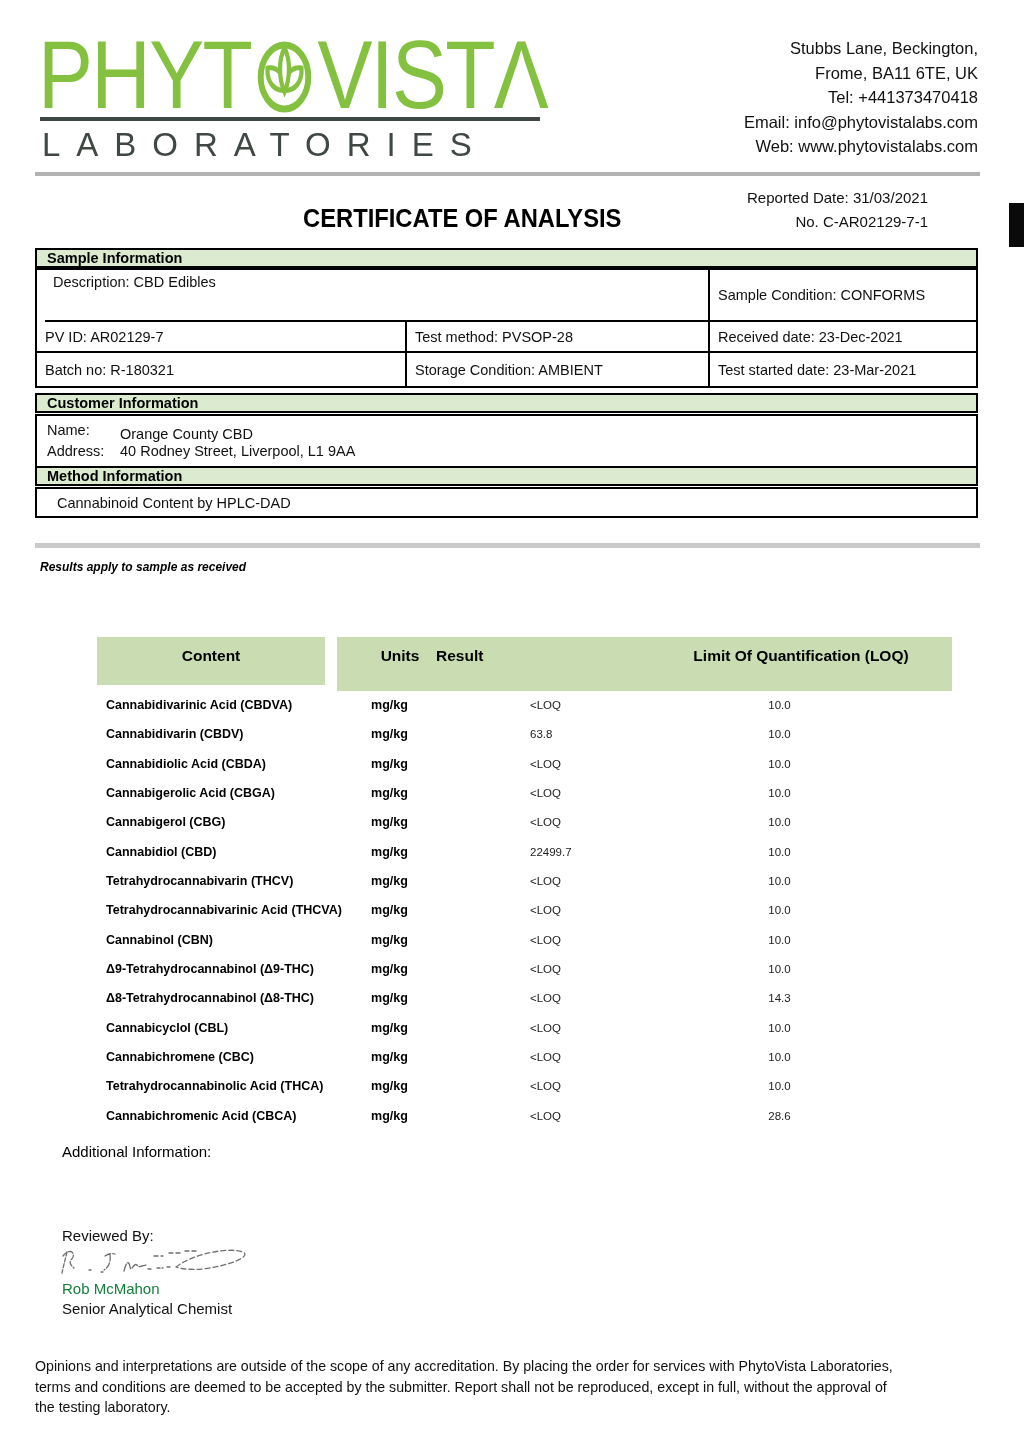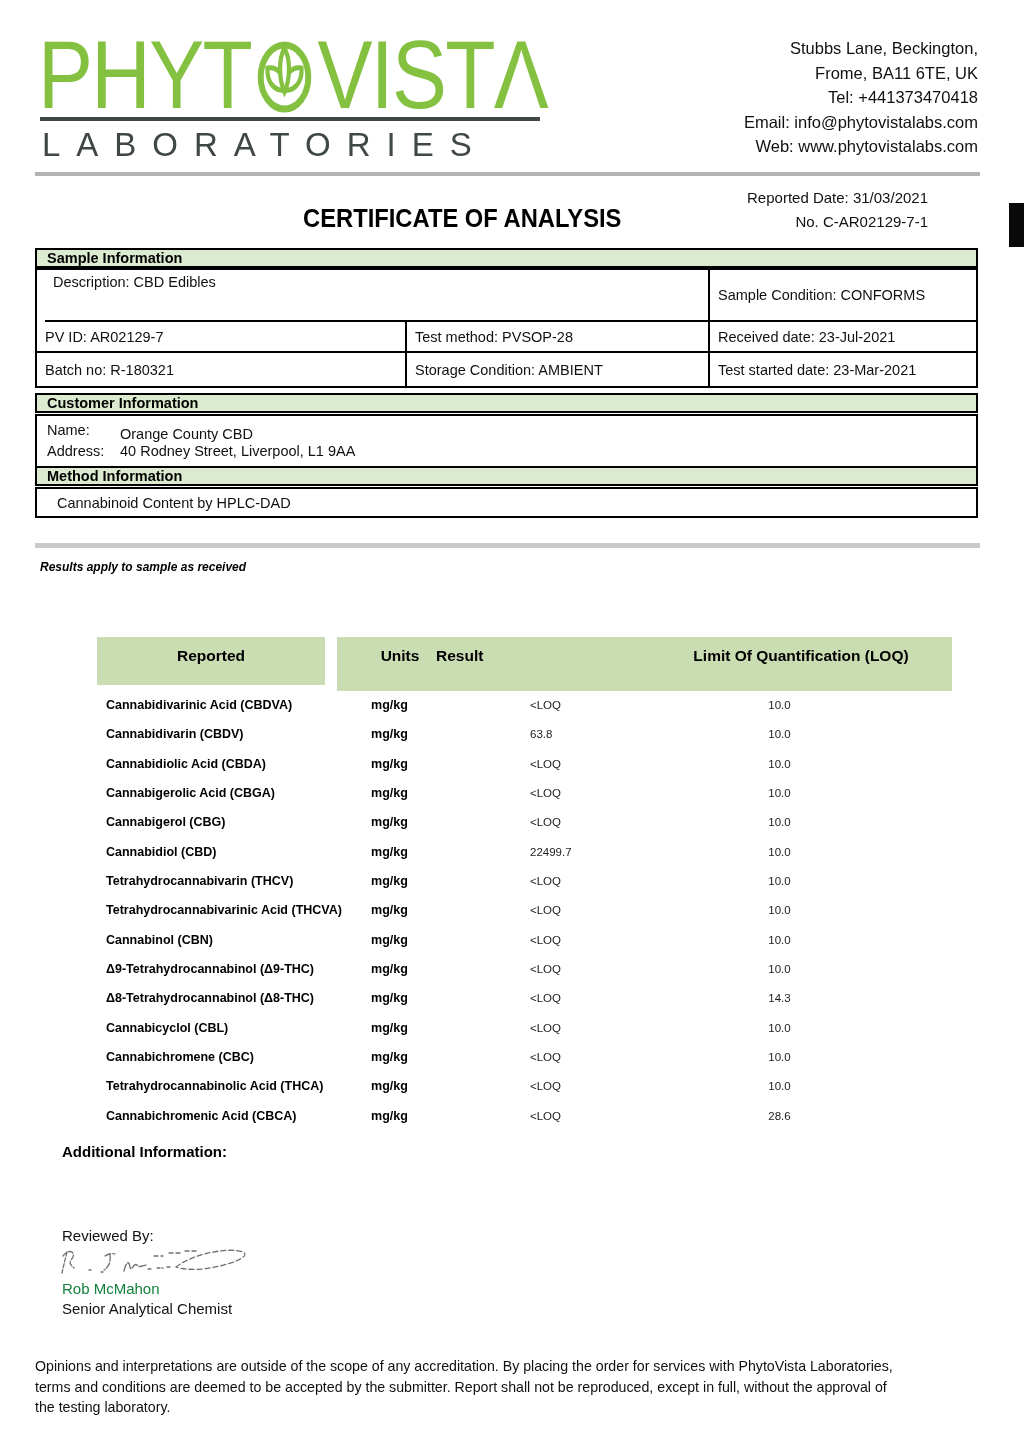--- a/index.html
+++ b/index.html
@@ -61,21 +61,21 @@
 
   .tbody { position:absolute; left:97px; top:691px; width:855px; }
   .trow { position:relative; height:29.33px; }
   .trow span { position:absolute; top:0; line-height:29.33px; white-space:nowrap; }
   .c-analyte { left:9px;  font-size:12.5px; font-weight:700; color:#000; }
   .c-units   { left:240px; width:105px; text-align:center; font-size:12.5px; font-weight:700; color:#000; }
   .c-result  { left:433px; font-size:11.5px; color:#222; }
   .c-loq     { left:580px; width:205px; text-align:center; font-size:11.5px; color:#222; }
 
   
-  .addl-label { position:absolute; left:62px; top:1143px; font-size:15px; font-weight:700; color:#000; }
+  .addl-label { position:absolute; left:62px; top:1143px; font-size:15px; font-weight:400; color:#000; }
   .reviewed-label { position:absolute; left:62px; top:1227px; font-size:15px; color:#111; }
   .sig-svg { position:absolute; left:58px; top:1243px; }
   .reviewer-name { position:absolute; left:62px; top:1280px; font-size:15px; color:#15803d; }
   .reviewer-title { position:absolute; left:62px; top:1300px; font-size:15px; color:#111; }
 
   .footer { position:absolute; left:35px; top:1356px; width:952px; font-size:14.2px; line-height:20.5px; color:#111; }
 </style>
 </head>
 <body>
 
@@ -112,41 +112,41 @@
     <div>No. C-AR02129-7-1</div>
   </div>
   <div class="doc-title">CERTIFICATE OF ANALYSIS</div>
 
   <div class="sec-bar" style="top:248px;">Sample Information</div>
   <div class="si-grid">
     <div class="cell-desc">Description: CBD Edibles</div>
     <div class="cell-cond no-r">Sample Condition: CONFORMS</div>
     <div>PV ID: AR02129-7</div>
     <div>Test method: PVSOP-28</div>
-    <div class="no-r">Received date: 23-Jul-2021</div>
+    <div class="no-r">Received date: 23-Dec-2021</div>
     <div class="no-b">Batch no: R-180321</div>
     <div class="no-b">Storage Condition: AMBIENT</div>
     <div class="no-r no-b">Test started date: 23-Mar-2021</div>
   </div>
 
   <div class="sec-bar" style="top:393px;">Customer Information</div>
   <div class="cust-box">
     <span class="cust-line" style="left:10px; top:6px;">Name:</span>
     <span class="cust-line" style="left:83px; top:10px;">Orange County CBD</span>
     <span class="cust-line" style="left:10px; bottom:7px;">Address:</span>
     <span class="cust-line" style="left:83px; bottom:7px;">40 Rodney Street, Liverpool, L1 9AA</span>
   </div>
 
   <div class="sec-bar" style="top:466px;">Method Information</div>
   <div class="meth-box">Cannabinoid Content by HPLC-DAD</div>
 
   <div class="mid-rule"></div>
   <div class="results-note">Results apply to sample as received</div>
 
-  <div class="th-analyte">Reported</div>
+  <div class="th-analyte">Content</div>
   <div class="th-right">
     <span class="th-units">Units</span>
     <span class="th-result">Result</span>
     <span class="th-loq">Limit Of Quantification (LOQ)</span>
   </div>
 
   <div class="tbody">
     <div class="trow">
       <span class="c-analyte">Cannabidivarinic Acid (CBDVA)</span>
       <span class="c-units">mg/kg</span>

